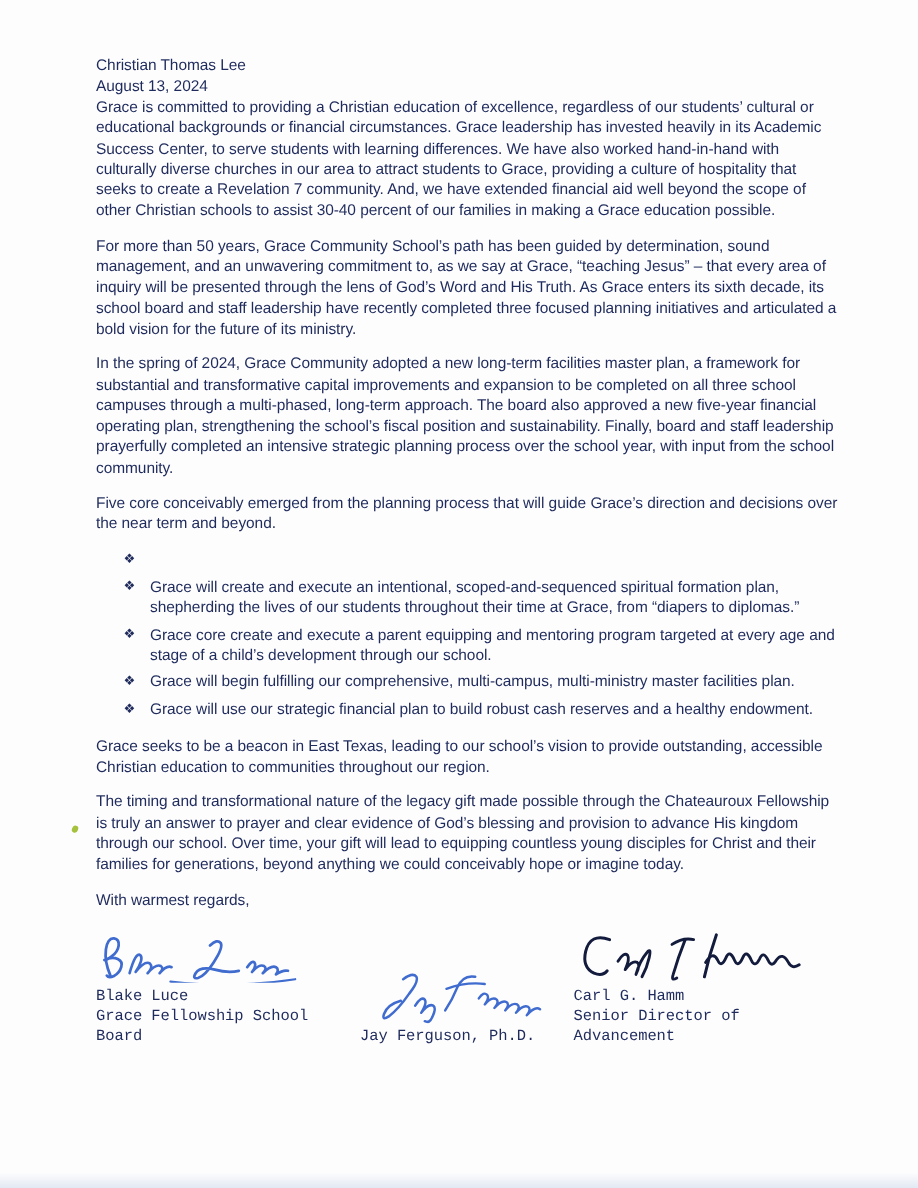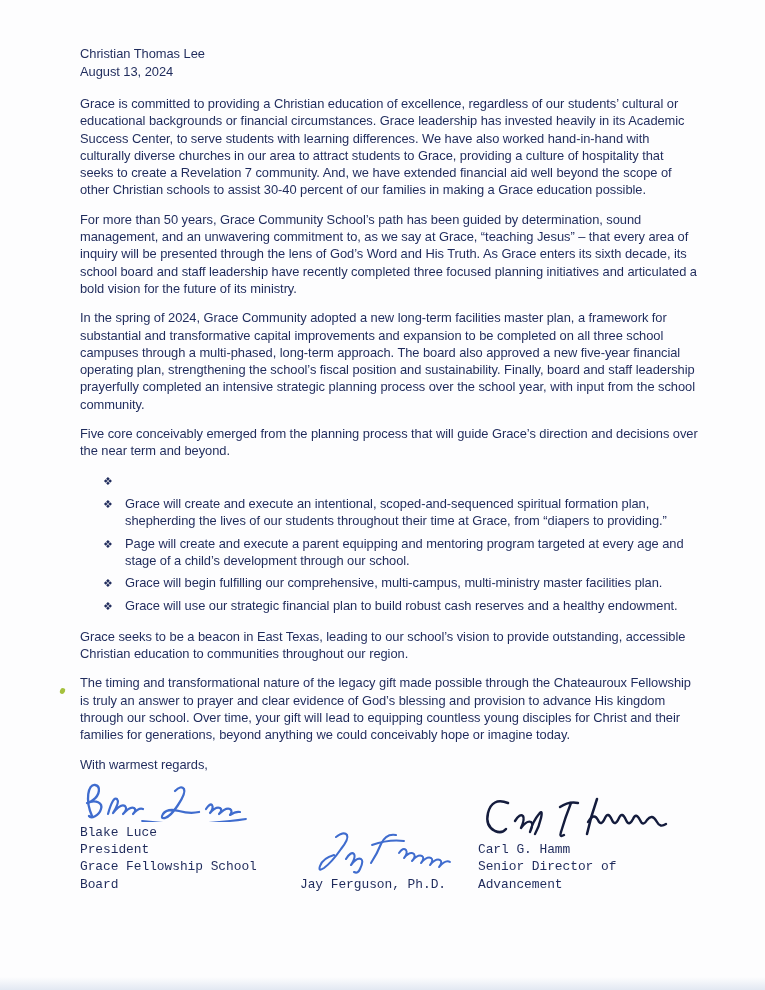--- a/index.html
+++ b/index.html
@@ -8,28 +8,28 @@
     width:765px; height:990px;
     background:#fdfdfe;
     font-family:"Liberation Sans", sans-serif;
     color:var(--ink, #1f2b5c);
     overflow:hidden;
   }
   .content {
     position:absolute; left:80px; top:45px; width:618px;
     font-size:12.9px; line-height:17.3px; letter-spacing:-0.05px;
   }
-  .header-block { margin-bottom:15px; }
+  .header-block { }
   .header-block div { line-height:17.5px; }
   p.para { margin:0 0 12px 0; }
   ul.bullets { list-style:none; margin:0 0 12px 0; padding:0 0 0 23px; }
   ul.bullets li { display:flex; margin-bottom:5px; }
   ul.bullets li:last-child { margin-bottom:0; }
   .marker { flex:none; width:22px; font-size:11px; padding-top:1px; }
-  .closing { margin-bottom:3px; }
+  .closing { margin-bottom:15px; }
   .sig-row { display:flex; align-items:flex-end; margin-top:2px; }
   .sig-col { display:flex; flex-direction:column; }
   .sig-col-1 { width:220px; }
   .sig-col-2 { width:178px; }
   .sig-col-3 { flex:1; }
   .sig-img { display:block; height:46px; margin-bottom:2px; }
   .sig-blue { color:var(--signature_blue, #3f6cce); }
   .sig-dark { color:var(--signature_dark, #141c3d); }
   .sig-line { line-height:17.3px;font-family:Liberation Mono, monospace; }
   .annotation-dot {
@@ -59,25 +59,25 @@
     <p class="para">For more than 50 years, Grace Community School’s path has been guided by determination, sound management, and an unwavering commitment to, as we say at Grace, “teaching Jesus” – that every area of inquiry will be presented through the lens of God’s Word and His Truth. As Grace enters its sixth decade, its school board and staff leadership have recently completed three focused planning initiatives and articulated a bold vision for the future of its ministry.</p>
     <p class="para">In the spring of 2024, Grace Community adopted a new long-term facilities master plan, a framework for substantial and transformative capital improvements and expansion to be completed on all three school campuses through a multi-phased, long-term approach. The board also approved a new five-year financial operating plan, strengthening the school’s fiscal position and sustainability. Finally, board and staff leadership prayerfully completed an intensive strategic planning process over the school year, with input from the school community.</p>
     <p class="para">Five core conceivably emerged from the planning process that will guide Grace’s direction and decisions over the near term and beyond.</p>
 
     <ul class="bullets">
       <li>
         <span class="marker">❖</span>
       </li>
       <li>
         <span class="marker">❖</span>
-        <span>Grace will create and execute an intentional, scoped-and-sequenced spiritual formation plan, shepherding the lives of our students throughout their time at Grace, from “diapers to providing.”</span>
+        <span>Grace will create and execute an intentional, scoped-and-sequenced spiritual formation plan, shepherding the lives of our students throughout their time at Grace, from “diapers to diplomas.”</span>
       </li>
       <li>
         <span class="marker">❖</span>
-        <span>Page will create and execute a parent equipping and mentoring program targeted at every age and stage of a child’s development through our school.</span>
+        <span>Grace core create and execute a parent equipping and mentoring program targeted at every age and stage of a child’s development through our school.</span>
       </li>
       <li>
         <span class="marker">❖</span>
         <span>Grace will begin fulfilling our comprehensive, multi-campus, multi-ministry master facilities plan.</span>
       </li>
       <li>
         <span class="marker">❖</span>
         <span>Grace will use our strategic financial plan to build robust cash reserves and a healthy endowment.</span>
       </li>
     </ul>
@@ -91,21 +91,20 @@
 
       <div class="sig-col sig-col-1">
         <svg class="sig-img sig-blue" width="200" height="46" viewBox="0 0 200 46">
           <path stroke-width="2.3" d="M12 40 C5 24 8 8 15 9 C21 10 20 19 13 24 C9 27 7 27 7 27 C16 23 23 27 21 33 C19 40 11 43 9 40"></path>
           <path stroke-width="2.2" d="M28 38 Q33 20 37 23 Q40 26 33 37 Q41 27 45 30 Q48 33 43 38 Q50 30 54 32 Q57 34 53 38 Q59 31 63 33"></path>
           <path stroke-width="2.3" d="M95 15 Q101 9 104 13 Q106 17 98 29 Q91 40 85 42 Q80 43 83 38 Q87 32 99 35 Q110 38 119 36"></path>
           <path stroke-width="2.2" d="M126 33 Q130 27 132 29 Q134 32 130 37 Q136 30 140 32 Q143 34 139 38 Q146 31 150 33 Q153 35 150 39 Q156 35 160 36"></path>
           <path stroke-width="1.8" d="M62 45 Q112 51 166 43"></path>
         </svg>
         <div class="sig-line">Blake Luce</div>
-        <div class="sig-line">President</div>
         <div class="sig-line">Grace Fellowship School Board</div>
       </div>
 
       <div class="sig-col sig-col-2">
         <svg class="sig-img sig-blue" width="168" height="46" viewBox="0 0 168 46">
           <path stroke-width="2.1" d="M36 9 Q44 3 47 7 Q49 11 41 21 Q32 34 24 40 Q18 44 20 38 Q23 30 34 27"></path>
           <path stroke-width="2.1" d="M46 31 Q51 23 54 26 Q56 29 51 37 Q57 29 61 31 Q64 33 60 41 Q58 46 54 44"></path>
           <path stroke-width="2.1" d="M96 7 Q86 5 81 16 Q77 26 71 35"></path>
           <path stroke-width="1.9" d="M72 17 Q89 11 104 13"></path>
           <path stroke-width="2.0" d="M99 25 Q103 19 106 22 Q108 25 104 30 Q110 23 114 26 Q116 29 112 33 Q118 26 122 28 Q125 30 121 35 Q127 28 131 30 Q134 32 130 37 Q136 30 140 32 Q143 34 139 39 Q146 31 150 34"></path>

